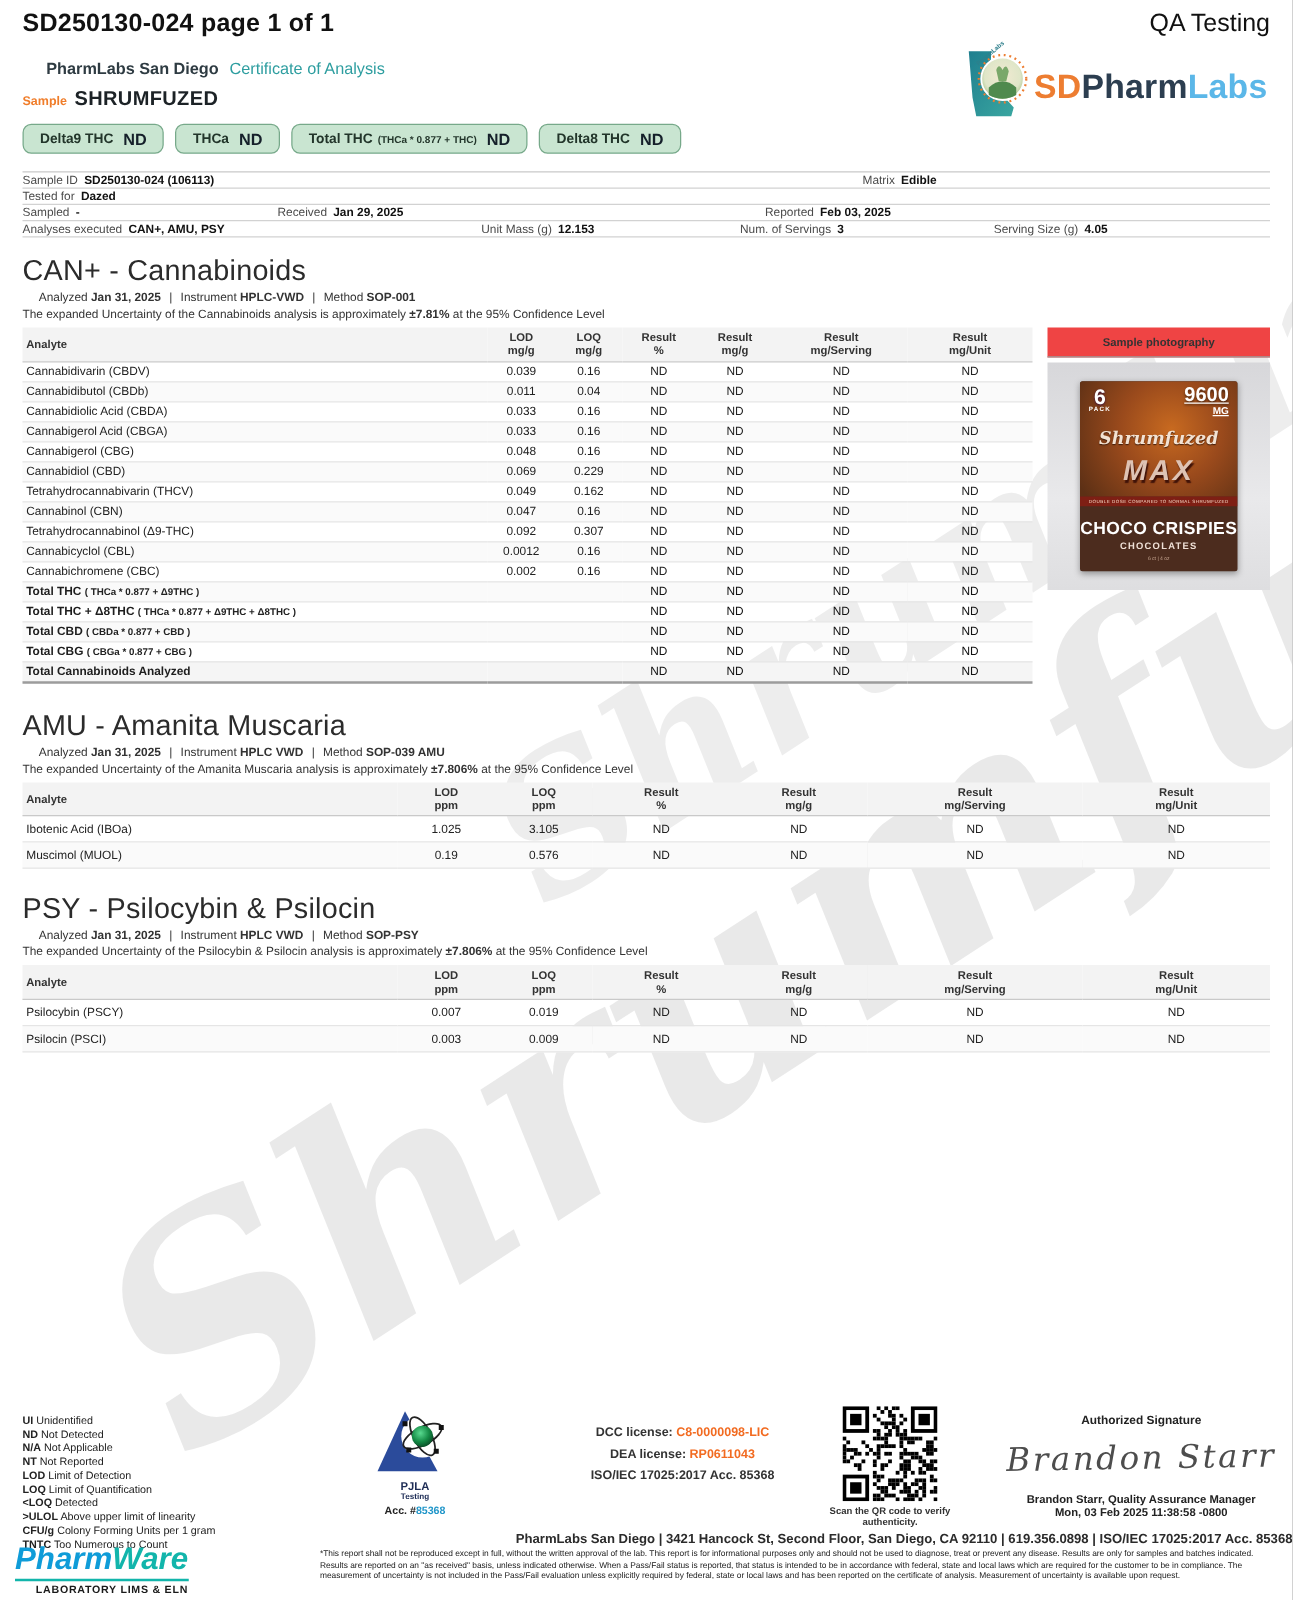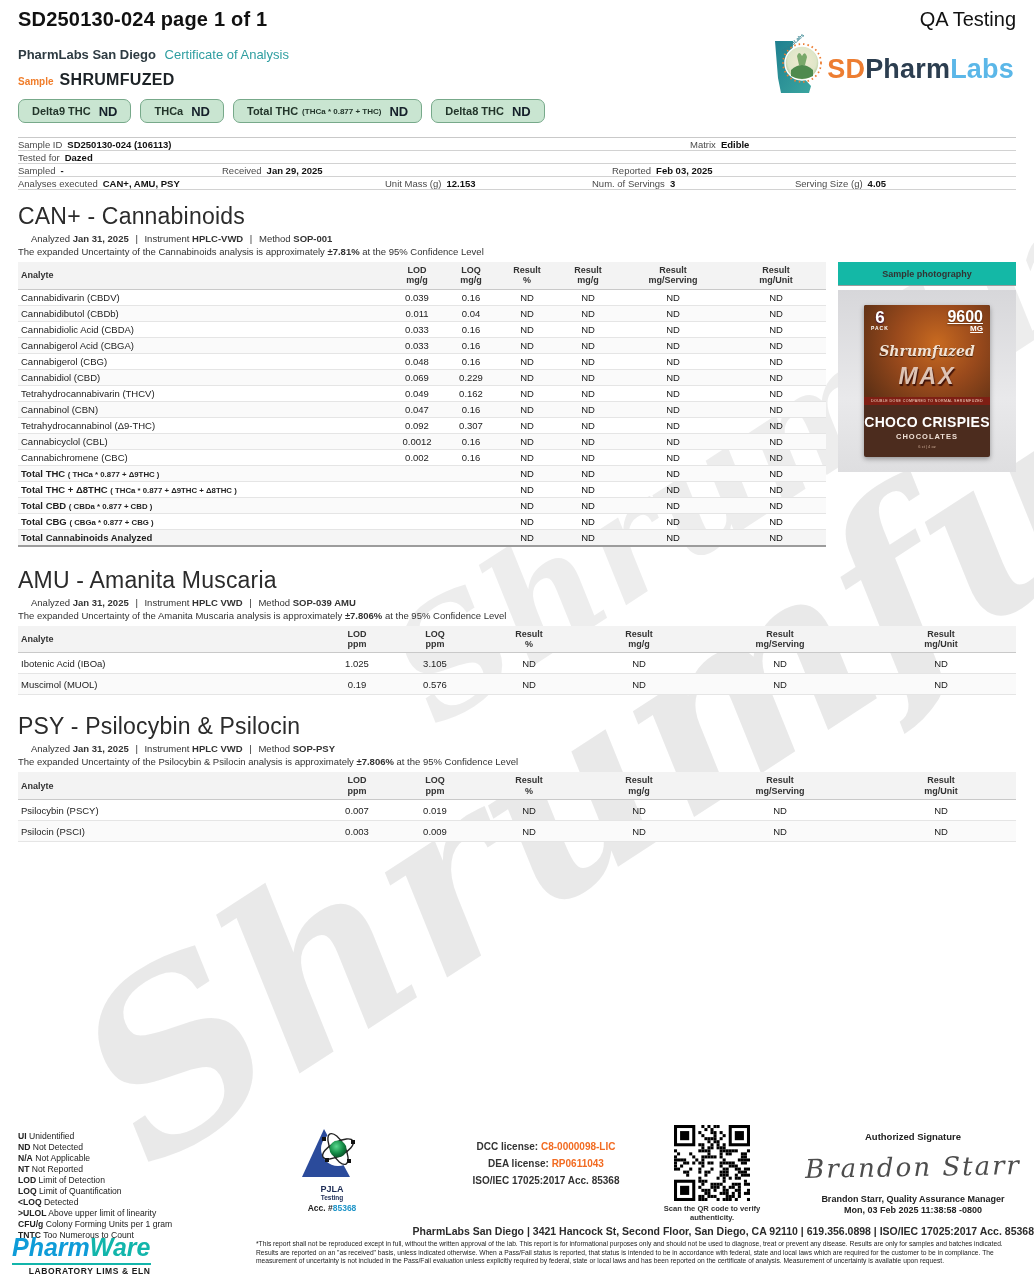--- a/index.html
+++ b/index.html
@@ -12,21 +12,21 @@
   #wm1 { font-size:150px; left:360px; top:610px; transform:rotate(-33deg); }
   #wm2 { font-size:235px; left:30px; top:985px; transform:rotate(-33deg); color:rgba(125,125,125,0.17); }
 
   .content { position:relative; z-index:2; padding:8px 18px 0 18px; }
 
   
   .top-header { display:flex; justify-content:space-between; align-items:flex-start; }
   .doc-id { font-size:20px; font-weight:600; color:#111; letter-spacing:.2px; }
   .qa-label { font-size:20px; font-weight:400; color:#111; }
 
-  .lab-line { margin-top:16px; font-size:13px; }
+  .lab-line { margin-top:16px; font-size:13px;margin-left:19px; }
   .lab-name { font-weight:700; color:#2e3b42; }
   .doc-type { color:#2e9ea0; margin-left:5px; }
 
   .sample-line { margin-top:9px; display:flex; align-items:baseline; gap:6px; }
   .sample-label { color:#f07d2a; font-size:10px; font-weight:600; }
   .sample-name { font-size:16px; font-weight:700; color:#1c2226; letter-spacing:.3px; }
 
   
   .brand-logo { position:absolute; right:20px; top:38px; display:flex; align-items:center; gap:4px; }
   .brand-text { font-size:27px; font-weight:700; letter-spacing:.2px; }
@@ -71,21 +71,21 @@
   tr.total-row td.analyte { font-weight:700; color:#1e1e1e; }
   tr.total-row td { color:#111; }
   .formula { font-size:7.8px; font-weight:600; color:#222; }
   tr.grand-total td { background:#f5f5f5 !important; border-bottom:2px solid #9c9c9c; }
 
   
   .can-wrap { display:flex; gap:12px; }
   .can-left { width:808px; }
   .can-left table { width:100%; }
   .photo-col { width:188px; }
-  .photo-header { height:24px; background:#14b8a6; border-bottom:1px solid #9c9c9c; display:flex;
+  .photo-header { height:24px; background:#ef4444; border-bottom:1px solid #9c9c9c; display:flex;
     align-items:center; justify-content:center; font-size:9px; font-weight:700; color:#333; }
   .product-photo { margin-top:4px; height:182px; background:linear-gradient(180deg,#d7d7da 0%,#e9e9eb 60%,#dedee0 100%);
     display:flex; align-items:center; justify-content:center; }
   .product-box { width:126px; height:152px; background:#4c2c1e; border-radius:2px; box-shadow:0 2px 5px rgba(0,0,0,.35); overflow:hidden; }
   .box-top { height:92px; position:relative; background:radial-gradient(circle at 58% 42%, #c86a20 0%, #9a4a1c 45%, #5d3015 95%); }
   .pk { position:absolute; left:7px; top:4px; text-align:center; color:#fff; line-height:1; }
   .pk .pk-n { font-size:17px; font-weight:800; text-shadow:0 1px 2px #3a1040; }
   .pk .pk-t { font-size:5px; font-weight:700; letter-spacing:1px; }
   .mg { position:absolute; right:7px; top:4px; text-align:right; color:#fff; line-height:1;text-decoration:underline; }
   .mg .mg-n { font-size:16px; font-weight:800; text-shadow:0 1px 2px rgba(0,0,0,.5); }

